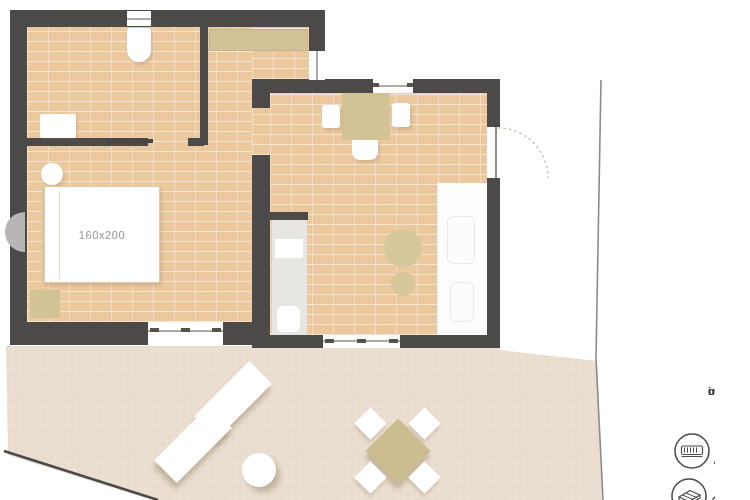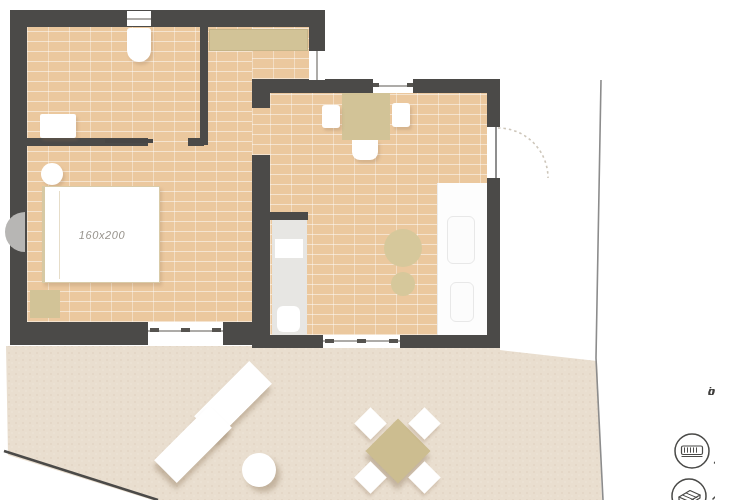--- a/index.html
+++ b/index.html
@@ -1,16 +1,16 @@
 <!DOCTYPE html>
 <html><head>
 <meta charset="utf-8">
 <style>
   html,body{margin:0;padding:0;background:#fff;font-family:"Liberation Sans","DejaVu Sans",sans-serif;}
-  #plan{position:relative;width:715px;height:500px;background:#fff;overflow:hidden;font-style:italic;}
+  #plan{position:relative;width:715px;height:500px;background:#fff;overflow:hidden;}
   #plan *{position:absolute;box-sizing:border-box;}
   .brick{
     background-color:#ebc89e;
     background-image:
       repeating-linear-gradient(0deg, rgba(255,255,255,.5) 0 1px, rgba(255,255,255,0) 1px 10px),
       repeating-linear-gradient(90deg, rgba(255,255,255,.38) 0 1px, rgba(255,255,255,0) 1px 21px);
   }
   .wall{background:#4b4a48;}
   .white-item{background:#fff;box-shadow:2px 3px 3px rgba(140,110,80,.22);}
   .beige{background:#d2c397;}

